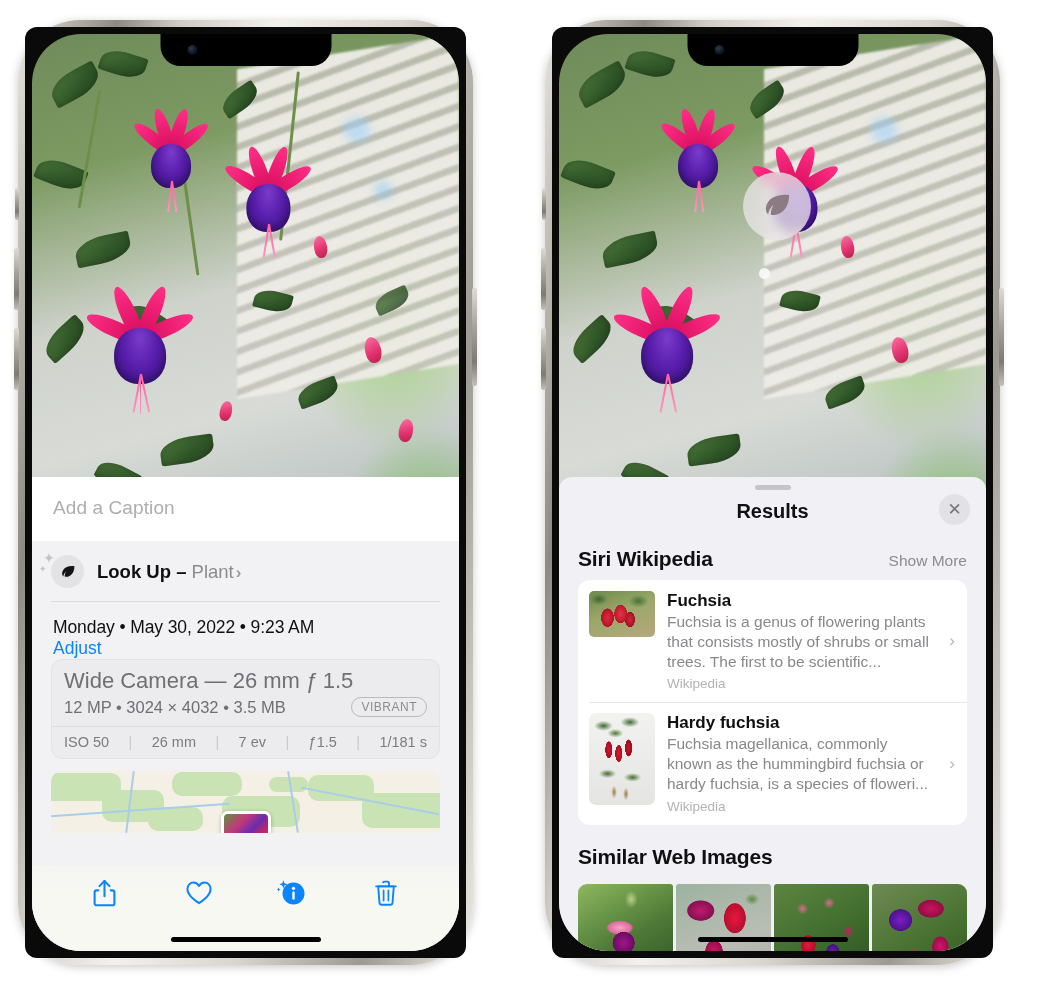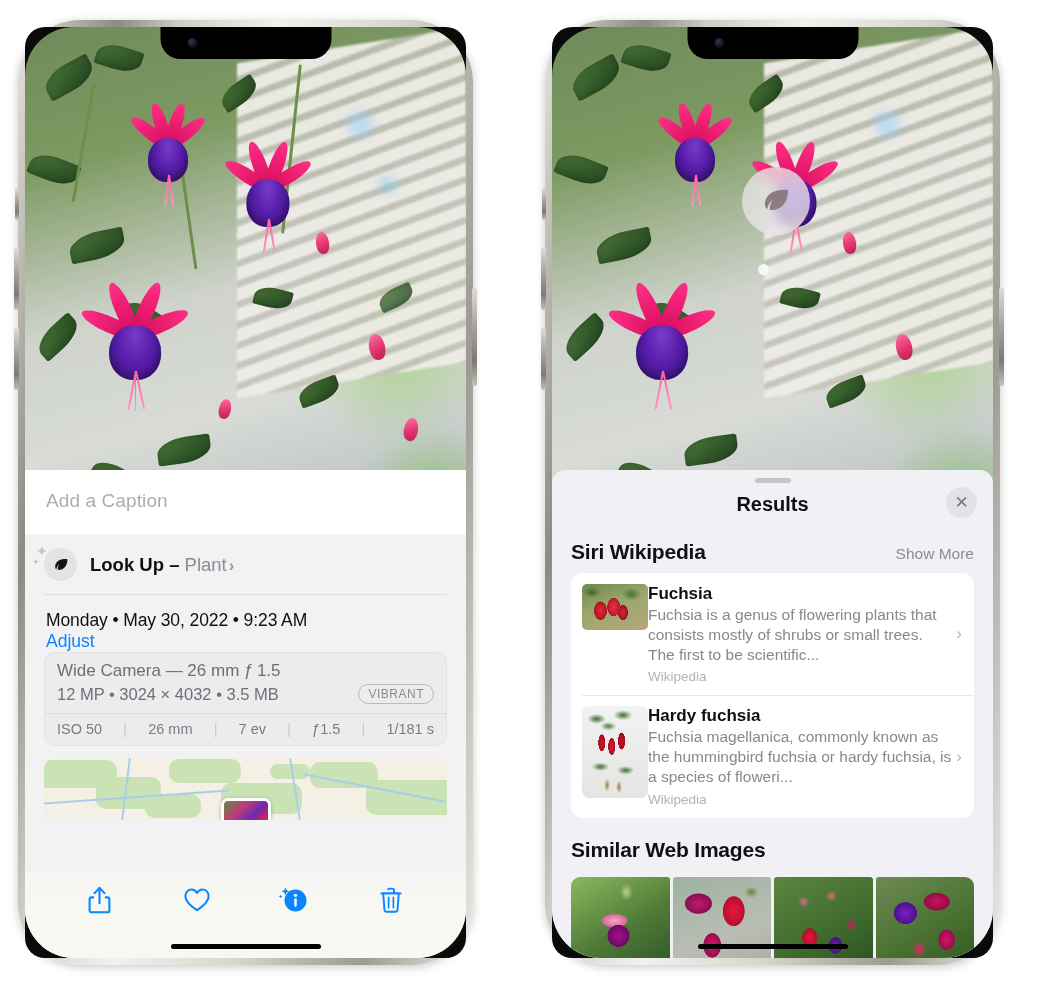--- a/index.html
+++ b/index.html
@@ -19,21 +19,22 @@
     background: linear-gradient(100deg,#e9e7e2 0%,#b9b6ae 8%,#8d8a84 16%,#cfccc5 26%,#f3f1ec 42%,#d8d5ce 62%,#9d9a93 82%,#cdcac3 93%,#eceae5 100%);
     padding: 7px;
     box-shadow: 0 2px 10px rgba(0,0,0,.22);
   }
   #phone-left  { left: 18px;  top: 20px; }
   #phone-right { left: 545px; top: 20px; }
 
   .bezel {
     width: 100%; height: 100%;
     background: #0a0a0a;
-    border-radius: 20px;
+    border-radius: 12px;
+    padding: 7px;
     position: relative;
   }
   .screen {
     position: relative;
     width: 100%; height: 100%;
     border-radius: 49px;
     overflow: hidden;
     background: #000;
   }
 
@@ -200,21 +201,21 @@
   .aperture-ico {
     width: 20px; height: 20px; border-radius: 50%;
     border: 1.6px solid #b3b3b8;
     display: flex; align-items: center; justify-content: center;
   }
   .aperture-ico i {
     width: 9px; height: 9px; border-radius: 50%;
     border: 2px solid #b3b3b8; display: block;
   }
   .cam-body { padding: 8px 12px 9px; }
-  .cam-line1 { font-size: 17px; color: #6f6f74; }
+  .cam-line1 { font-size: 22px; color: #6f6f74; }
   .cam-line2 {
     display: flex; align-items: center; justify-content: space-between;
     margin-top: 3px;
   }
   .cam-line2 span.txt { font-size: 16.5px; color: #6f6f74; }
   .vibrant {
     font-size: 12px; letter-spacing: .5px; color: #8c8c90;
     border: 1px solid #b9b9be; border-radius: 10px;
     padding: 2px 9px;
   }
@@ -286,21 +287,21 @@
   .sec-head {
     display: flex; align-items: baseline; justify-content: space-between;
     padding: 20px 19px 9px;
   }
   .sec-title { font-size: 21px; font-weight: 700; color: #101012; letter-spacing: -.2px; }
   .show-more { font-size: 15.5px; color: #8c8c90; }
   .know-card {
     margin: 0 19px; background: #fff; border-radius: 12px; overflow: hidden;
   }
   .know-item {
-    display: flex; align-items: flex-start; 
+    display: flex; align-items: flex-start; gap: 12px;
     padding: 11px 12px 11px 11px;
     position: relative;
   }
   .know-item + .know-item::before {
     content: ""; position: absolute; left: 11px; right: 0; top: 0;
     height: 1px; background: #e8e8ea;
   }
   .thumb {
     width: 66px; height: 46px; border-radius: 5px; flex: 0 0 auto;
     overflow: hidden; position: relative;

